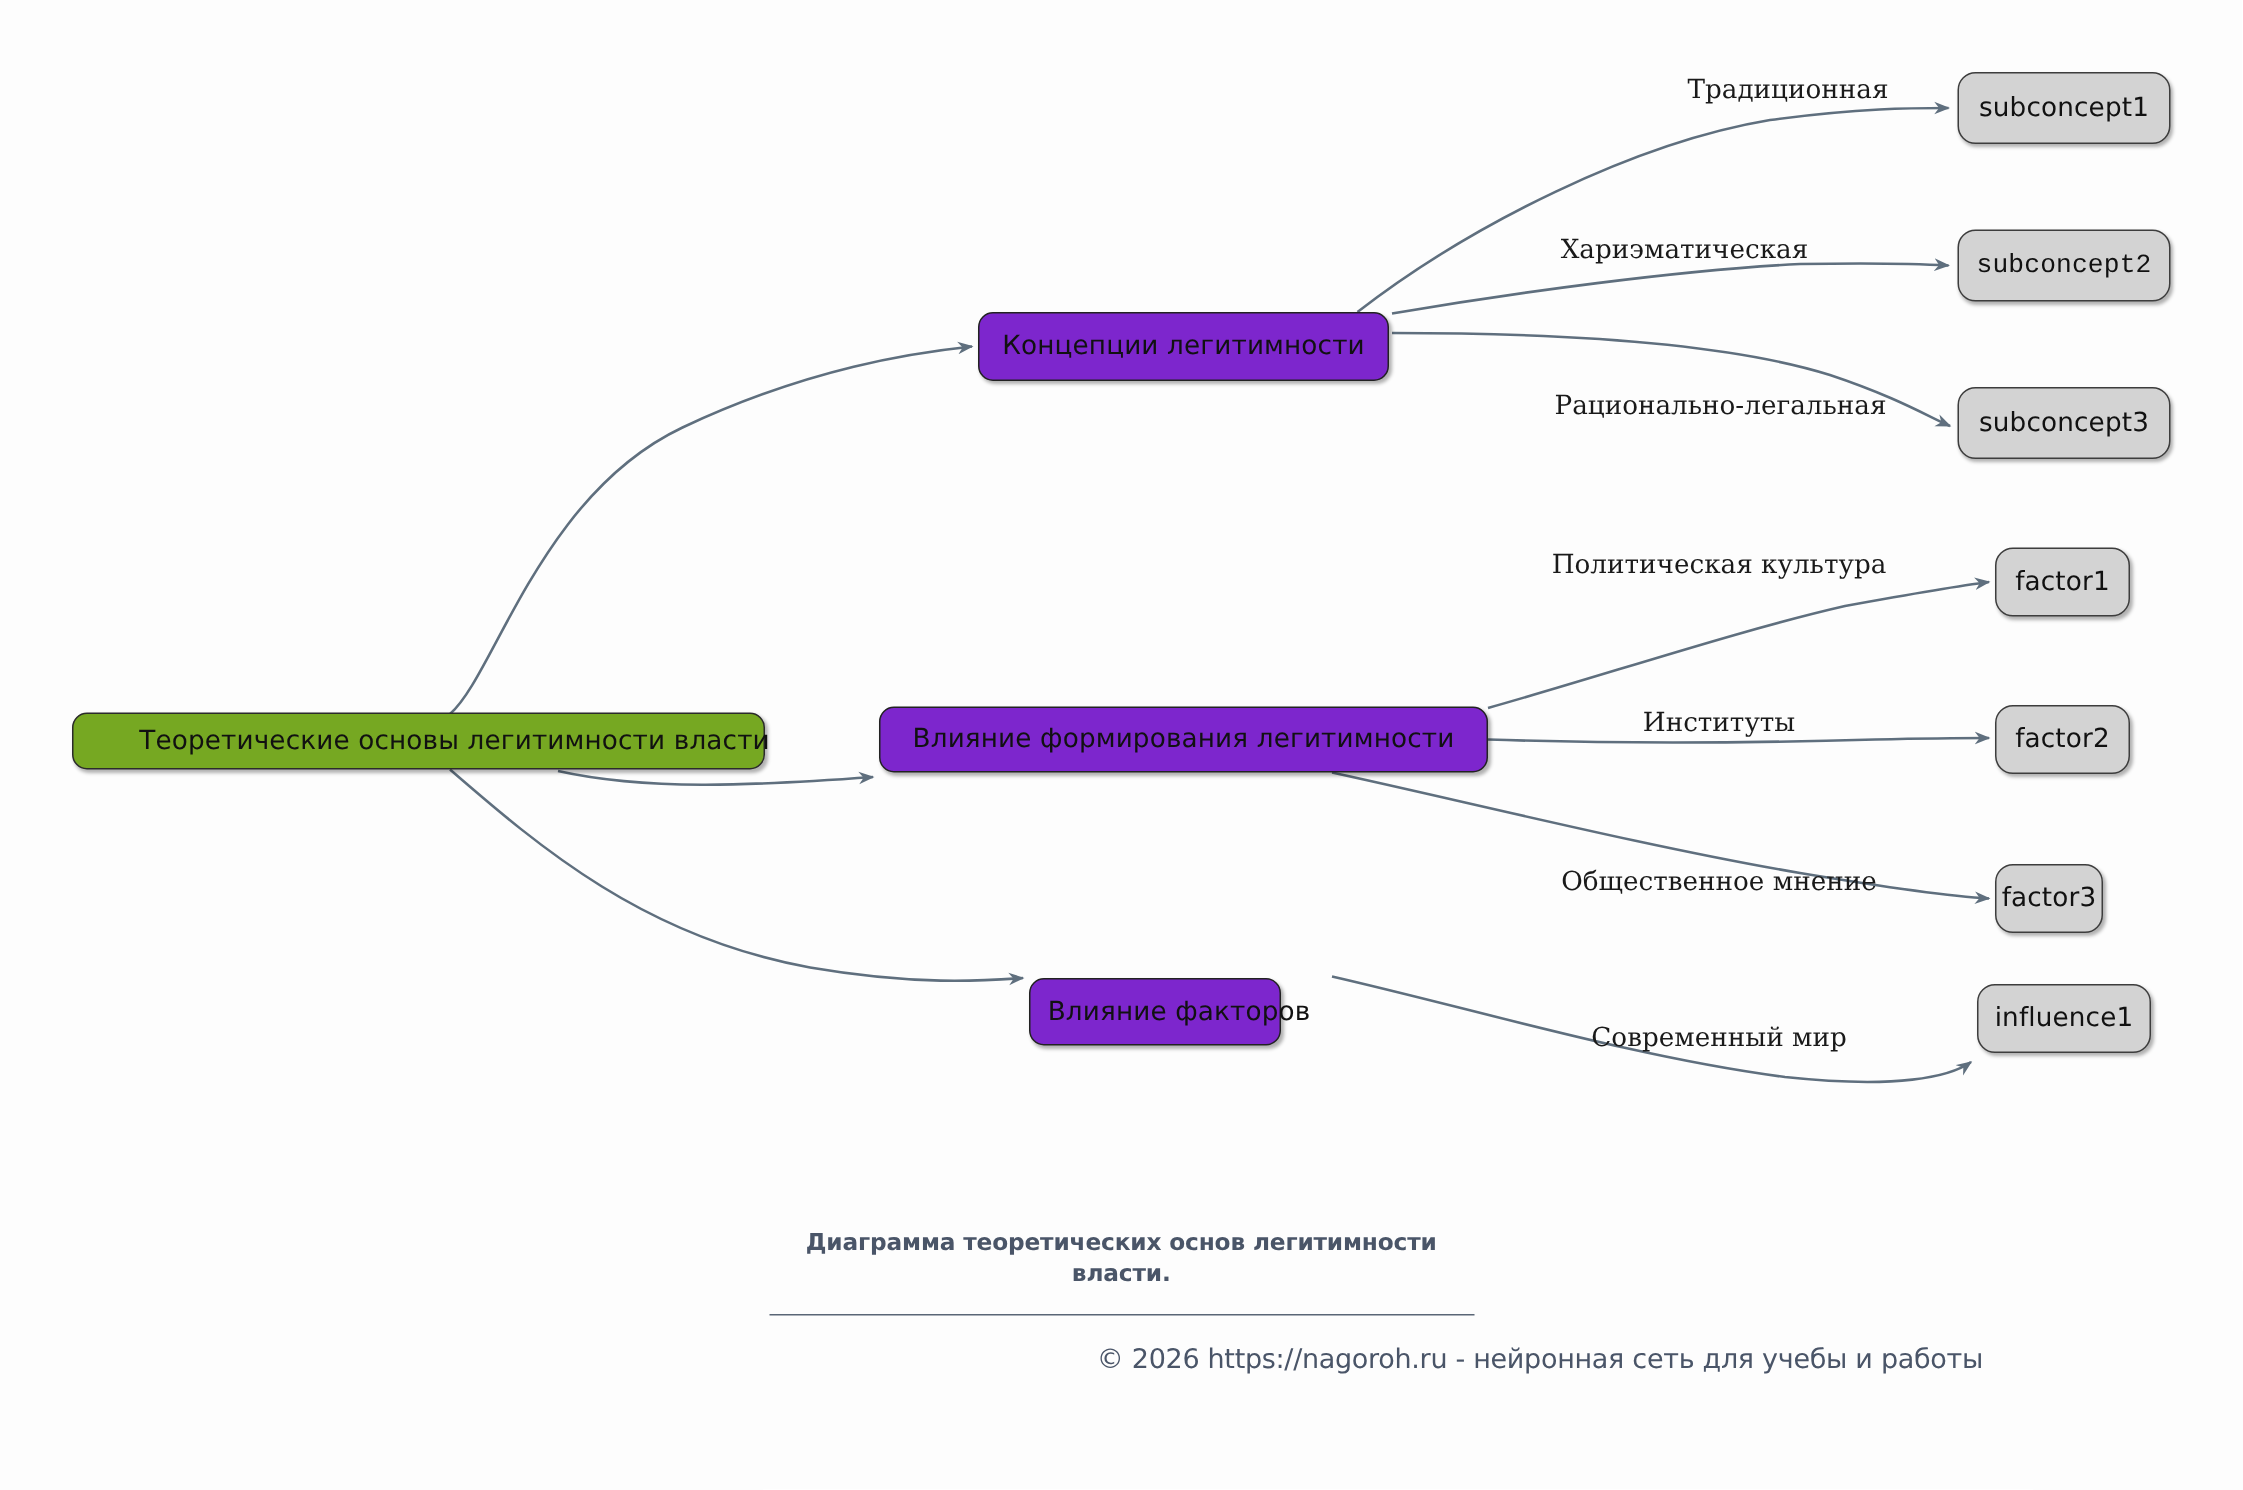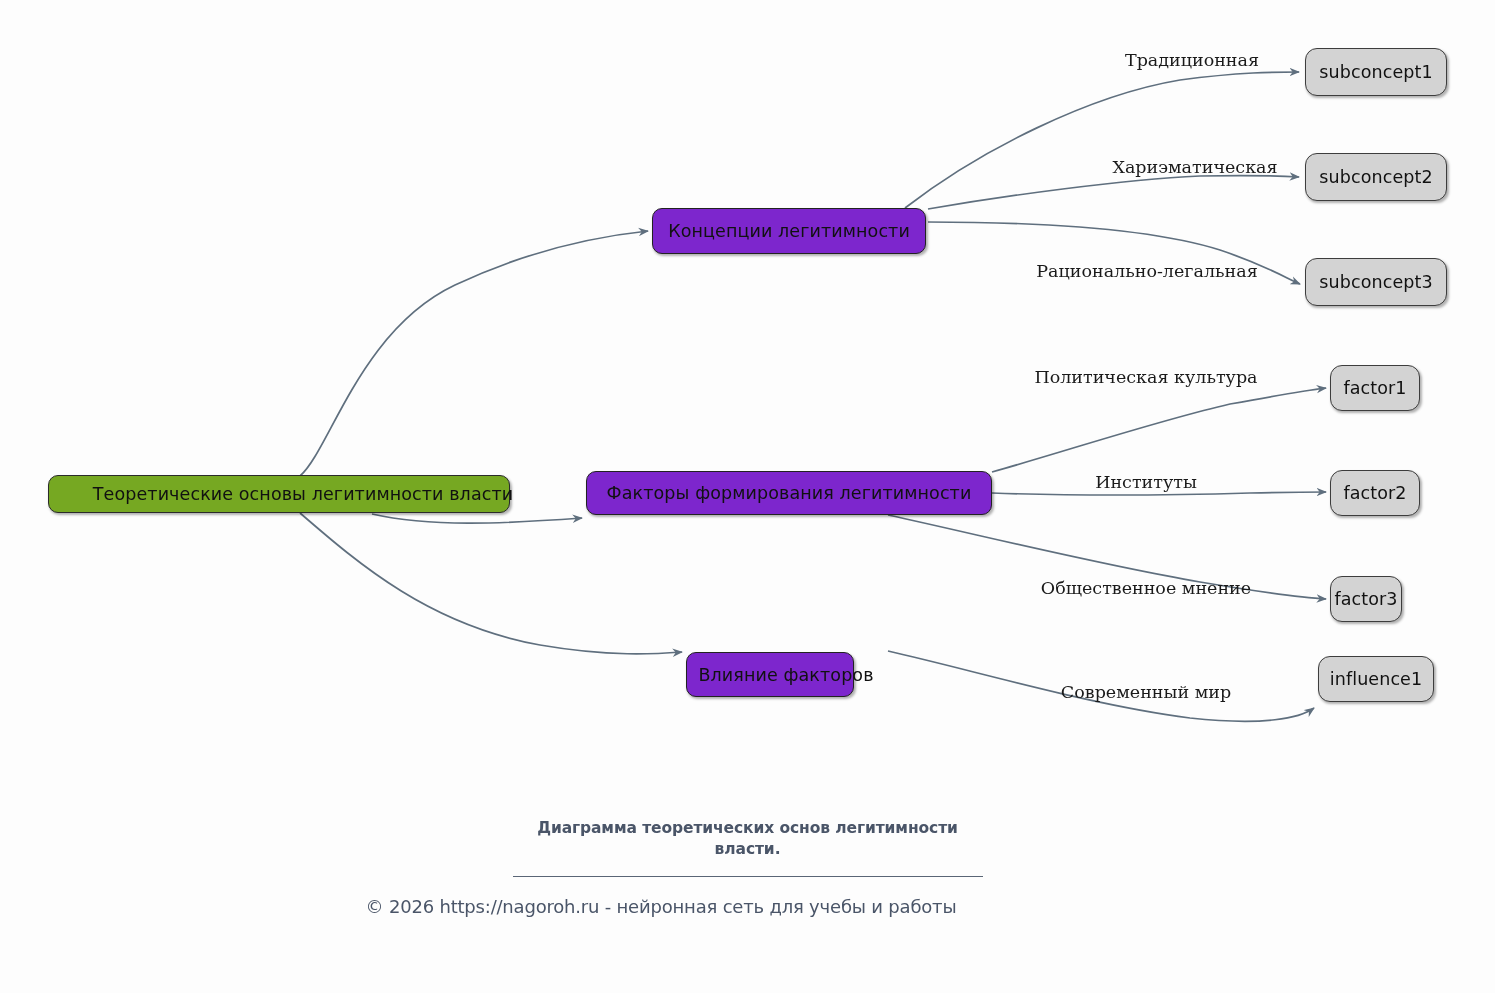--- a/index.html
+++ b/index.html
@@ -77,21 +77,21 @@
     width: 470px;
     height: 0;
     margin: 16px auto 0 auto;
     border-top: 1.6px solid #5a6676;
   }
   #footer-text {
     position: absolute;
     left: 0;
     top: 896px;
     width: 1322px;
-    text-align: center;
+    text-align: right;
     font-family: "DejaVu Sans", sans-serif;
     font-size: 18px;
     color: #4a5568;
     letter-spacing: -0.2px;
   }
 </style>
 </head>
 <body>
 
 <div id="page">
@@ -117,50 +117,50 @@
   </svg>
 
   <div id="node-layer">
       <div class="node-box node-root" style="left: 48px; top: 475px; width: 462px; height: 38px; padding-left: 48px;">
         <span>Теоретические основы легитимности власти</span>
       </div>
       <div class="node-box node-branch" style="left: 652px; top: 208px; width: 274px; height: 46px;">
         <span>Концепции легитимности</span>
       </div>
       <div class="node-box node-branch" style="left: 586px; top: 471px; width: 406px; height: 44px;">
-        <span>Факторы формирования легитимности</span>
+        <span>Влияние формирования легитимности</span>
       </div>
       <div class="node-box node-branch" style="left: 686px; top: 652px; width: 168px; height: 45px; padding-left: 32px;">
         <span>Влияние факторов</span>
       </div>
       <div class="node-box node-leaf" style="left: 1305px; top: 48px; width: 142px; height: 48px;">
         <span>subconcept1</span>
       </div>
-      <div class="node-box node-leaf" style="left: 1305px; top: 153px; width: 142px; height: 48px;">
+      <div class="node-box node-leaf" style="left: 1305px; top: 153px; width: 142px; height: 48px; font-family: Liberation Mono, monospace;">
         <span>subconcept2</span>
       </div>
       <div class="node-box node-leaf" style="left: 1305px; top: 258px; width: 142px; height: 48px;">
         <span>subconcept3</span>
       </div>
       <div class="node-box node-leaf" style="left: 1330px; top: 365px; width: 90px; height: 46px;">
         <span>factor1</span>
       </div>
       <div class="node-box node-leaf" style="left: 1330px; top: 470px; width: 90px; height: 46px;">
         <span>factor2</span>
       </div>
       <div class="node-box node-leaf" style="left: 1330px; top: 576px; width: 72px; height: 46px;">
         <span>factor3</span>
       </div>
       <div class="node-box node-leaf" style="left: 1318px; top: 656px; width: 116px; height: 46px;">
         <span>influence1</span>
       </div>
     </div>
   <div id="edge-label-layer">
       <div class="edge-label" style="left: 1144px; top: 60px; margin-left: 48px;">Традиционная</div>
-      <div class="edge-label" style="left: 1195px; top: 167px;">Хариэматическая</div>
+      <div class="edge-label" style="left: 1123px; top: 167px;">Хариэматическая</div>
       <div class="edge-label" style="left: 1147px; top: 271px;">Рационально-легальная</div>
       <div class="edge-label" style="left: 1146px; top: 377px;">Политическая культура</div>
       <div class="edge-label" style="left: 1146px; top: 482px;">Институты</div>
       <div class="edge-label" style="left: 1146px; top: 588px;">Общественное мнение</div>
       <div class="edge-label" style="left: 1146px; top: 692px;">Современный мир</div>
     </div>
 
   <div id="caption-block">
     <div id="caption-title">
       <span>Диаграмма теоретических основ легитимности</span><br>

